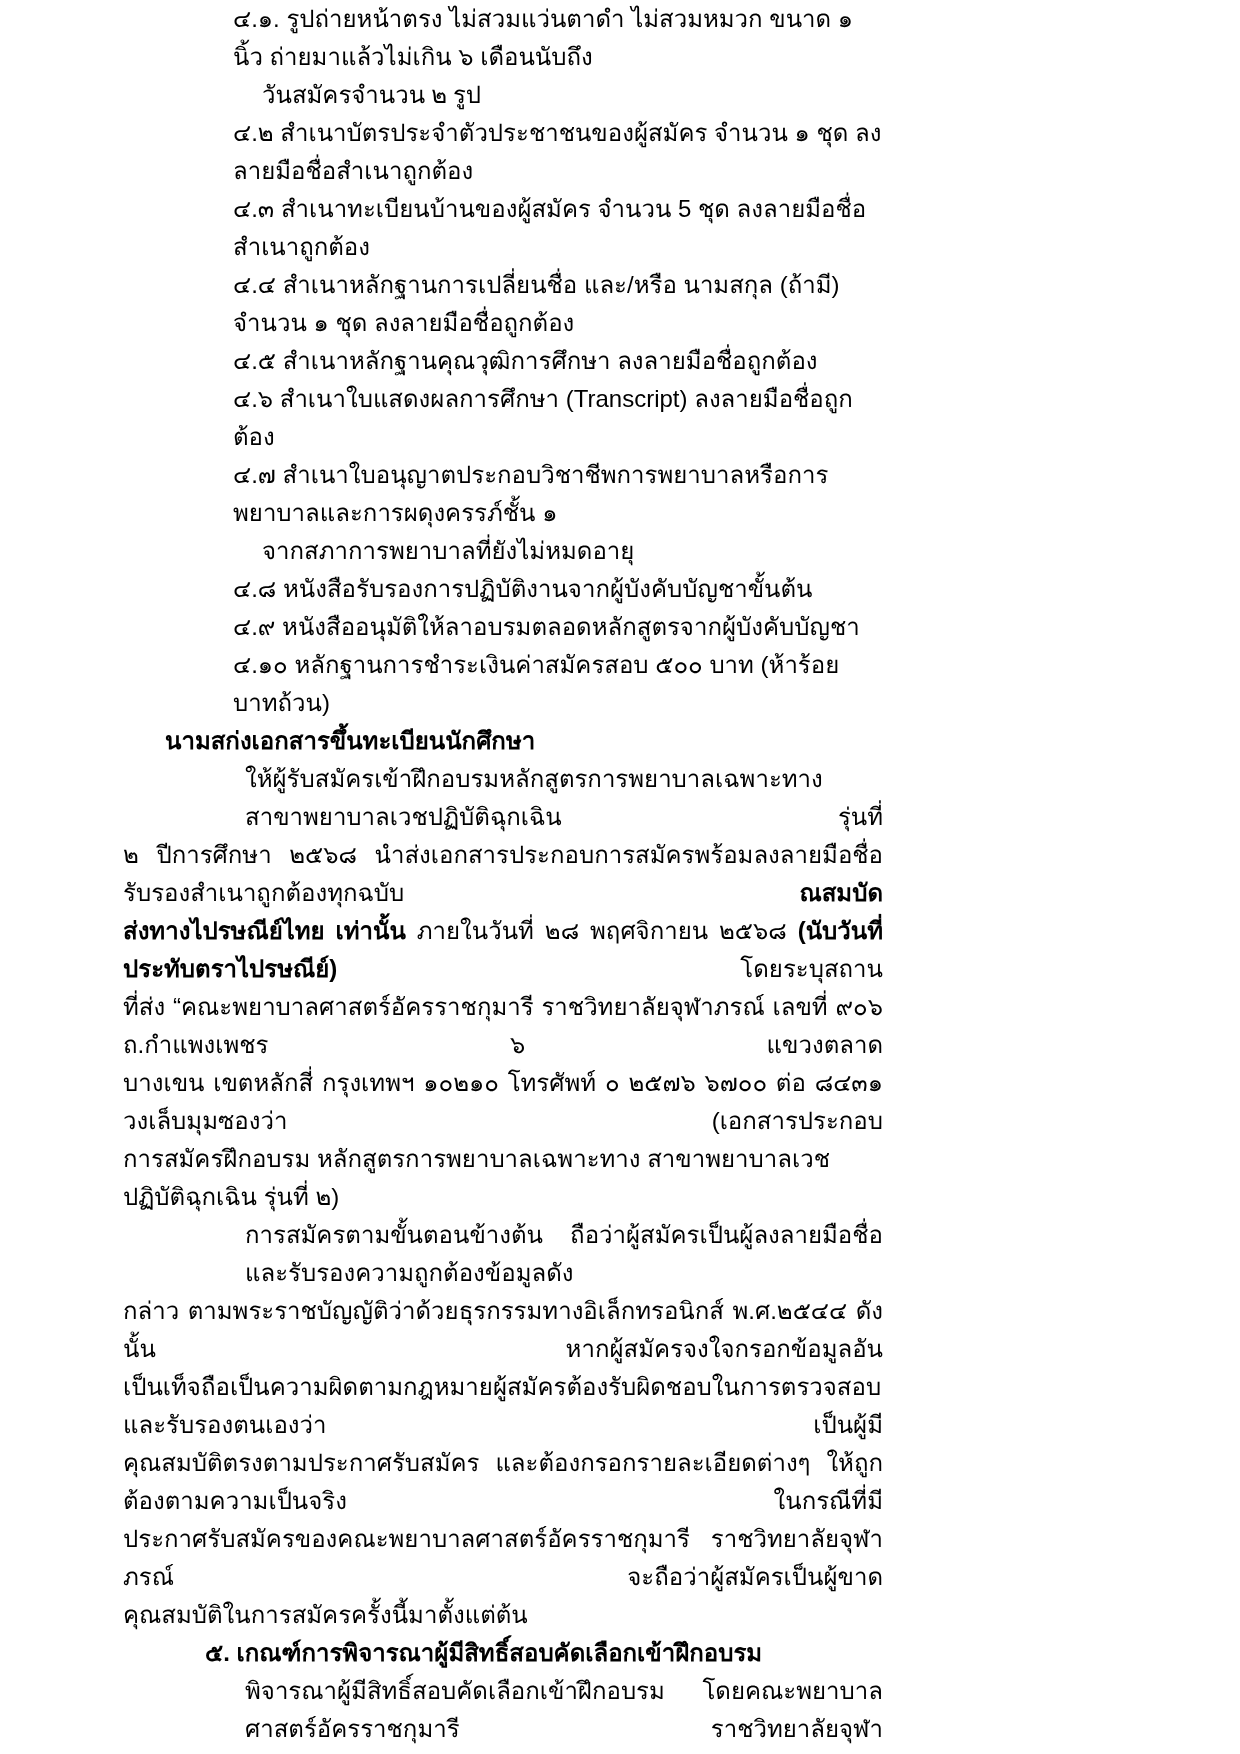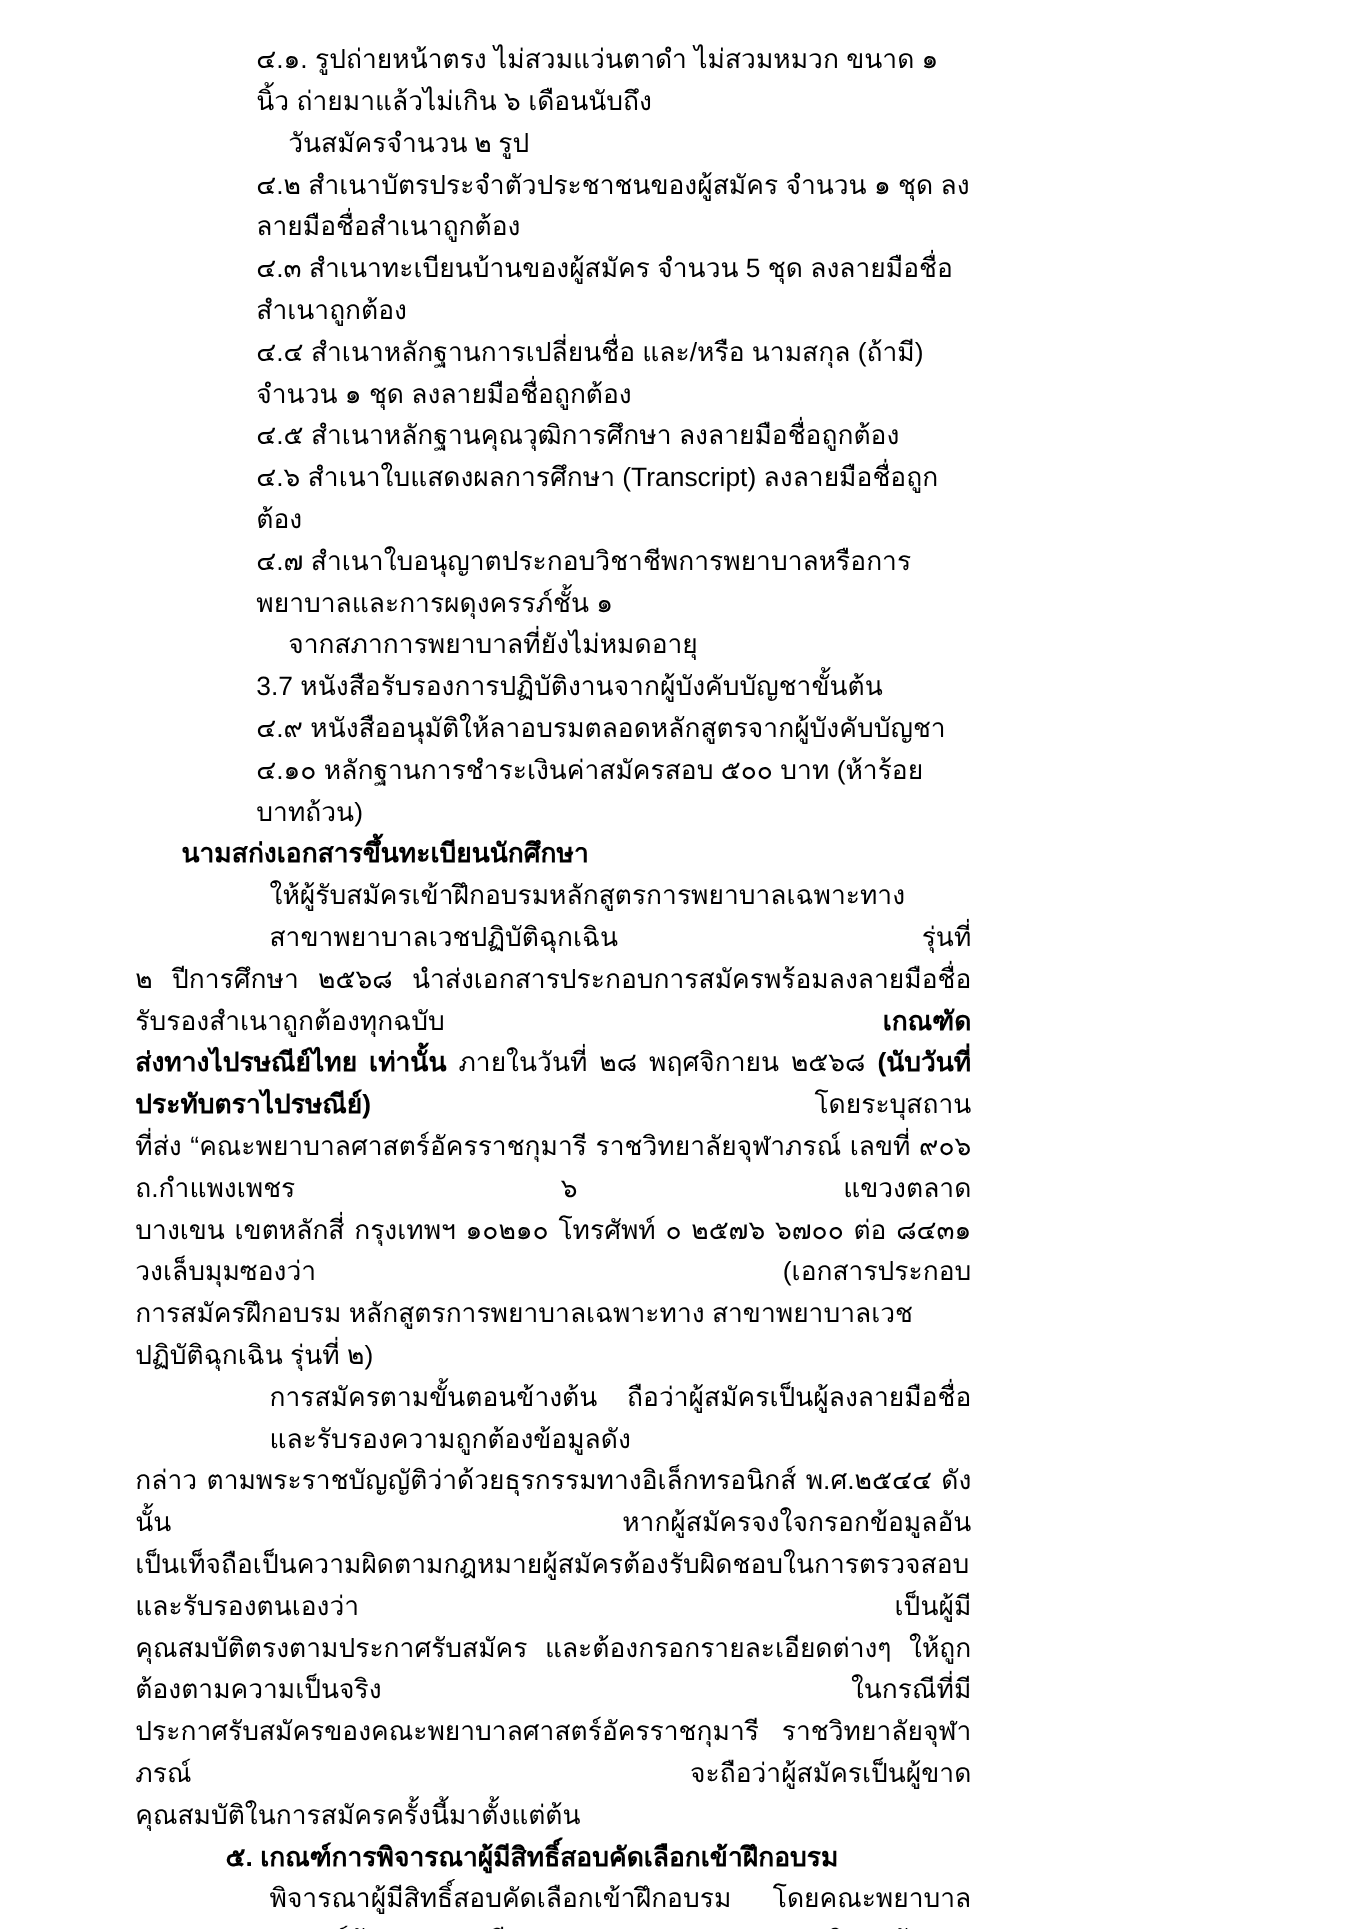--- a/index.html
+++ b/index.html
@@ -9,21 +9,20 @@
   }
   .page {
     position: relative;
     width: 1006px;
     height: 1754px;
     background: #ffffff;
     font-family: "Liberation Sans", sans-serif;
     color: #000000;
     overflow: hidden;
     box-sizing: border-box;
-    padding-top: 36px;
   }
   .line {
     font-size: 24px;
     line-height: 38px;
     color: #000000;
     padding-left: 123px;   
     margin-right: 123px;   
   }
   
   .ind-body   { padding-left: 123px; }
@@ -45,26 +44,26 @@
   <div id="doc">
       <div class="line ind-li"><span>๔.๑. รูปถ่ายหน้าตรง ไม่สวมแว่นตาดำ ไม่สวมหมวก ขนาด ๑ นิ้ว ถ่ายมาแล้วไม่เกิน ๖ เดือนนับถึง</span></div>
       <div class="line ind-cont"><span>วันสมัครจำนวน ๒ รูป</span></div>
       <div class="line ind-li"><span>๔.๒ สำเนาบัตรประจำตัวประชาชนของผู้สมัคร จำนวน ๑ ชุด ลงลายมือชื่อสำเนาถูกต้อง</span></div>
       <div class="line ind-li"><span>๔.๓ สำเนาทะเบียนบ้านของผู้สมัคร จำนวน 5 ชุด ลงลายมือชื่อสำเนาถูกต้อง</span></div>
       <div class="line ind-li"><span>๔.๔ สำเนาหลักฐานการเปลี่ยนชื่อ และ/หรือ นามสกุล (ถ้ามี) จำนวน ๑ ชุด ลงลายมือชื่อถูกต้อง</span></div>
       <div class="line ind-li"><span>๔.๕ สำเนาหลักฐานคุณวุฒิการศึกษา ลงลายมือชื่อถูกต้อง</span></div>
       <div class="line ind-li"><span>๔.๖ สำเนาใบแสดงผลการศึกษา (Transcript)  ลงลายมือชื่อถูกต้อง</span></div>
       <div class="line ind-li"><span>๔.๗ สำเนาใบอนุญาตประกอบวิชาชีพการพยาบาลหรือการพยาบาลและการผดุงครรภ์ชั้น ๑</span></div>
       <div class="line ind-cont"><span>จากสภาการพยาบาลที่ยังไม่หมดอายุ</span></div>
-      <div class="line ind-li"><span>3.7 หนังสือรับรองการปฏิบัติงานจากผู้บังคับบัญชาขั้นต้น</span></div>
+      <div class="line ind-li"><span>๔.๘ หนังสือรับรองการปฏิบัติงานจากผู้บังคับบัญชาขั้นต้น</span></div>
       <div class="line ind-li"><span>๔.๙ หนังสืออนุมัติให้ลาอบรมตลอดหลักสูตรจากผู้บังคับบัญชา</span></div>
       <div class="line ind-li"><span>๔.๑๐ หลักฐานการชำระเงินค่าสมัครสอบ ๕๐๐ บาท (ห้าร้อยบาทถ้วน)</span></div>
       <div class="line ind-h1"><span class="b">นามสก่งเอกสารขึ้นทะเบียนนักศึกษา</span></div>
       <div class="line ind-pfirst just"><span>ให้ผู้รับสมัครเข้าฝึกอบรมหลักสูตรการพยาบาลเฉพาะทาง สาขาพยาบาลเวชปฏิบัติฉุกเฉิน รุ่นที่</span></div>
-      <div class="line ind-body just"><span>๒ ปีการศึกษา ๒๕๖๘ นำส่งเอกสารประกอบการสมัครพร้อมลงลายมือชื่อรับรองสำเนาถูกต้องทุกฉบับ </span><span class="b">เกณฑัด</span></div>
+      <div class="line ind-body just"><span>๒ ปีการศึกษา ๒๕๖๘ นำส่งเอกสารประกอบการสมัครพร้อมลงลายมือชื่อรับรองสำเนาถูกต้องทุกฉบับ </span><span class="b">ณสมบัด</span></div>
       <div class="line ind-body just"><span class="b">ส่งทางไปรษณีย์ไทย เท่านั้น</span><span> ภายในวันที่ ๒๘ พฤศจิกายน ๒๕๖๘ </span><span class="b">(นับวันที่ประทับตราไปรษณีย์)</span><span> โดยระบุสถาน</span></div>
       <div class="line ind-body just"><span>ที่ส่ง “คณะพยาบาลศาสตร์อัครราชกุมารี ราชวิทยาลัยจุฬาภรณ์ เลขที่ ๙๐๖ ถ.กำแพงเพชร ๖ แขวงตลาด</span></div>
       <div class="line ind-body just"><span>บางเขน เขตหลักสี่ กรุงเทพฯ ๑๐๒๑๐ โทรศัพท์ ๐ ๒๕๗๖ ๖๗๐๐ ต่อ ๘๔๓๑ วงเล็บมุมซองว่า (เอกสารประกอบ</span></div>
       <div class="line ind-body"><span>การสมัครฝึกอบรม หลักสูตรการพยาบาลเฉพาะทาง สาขาพยาบาลเวชปฏิบัติฉุกเฉิน รุ่นที่ ๒)</span></div>
       <div class="line ind-pfirst just"><span>การสมัครตามขั้นตอนข้างต้น ถือว่าผู้สมัครเป็นผู้ลงลายมือชื่อและรับรองความถูกต้องข้อมูลดัง</span></div>
       <div class="line ind-body just"><span>กล่าว ตามพระราชบัญญัติว่าด้วยธุรกรรมทางอิเล็กทรอนิกส์ พ.ศ.๒๕๔๔ ดังนั้น หากผู้สมัครจงใจกรอกข้อมูลอัน</span></div>
       <div class="line ind-body just"><span>เป็นเท็จถือเป็นความผิดตามกฎหมายผู้สมัครต้องรับผิดชอบในการตรวจสอบและรับรองตนเองว่า เป็นผู้มี</span></div>
       <div class="line ind-body just"><span>คุณสมบัติตรงตามประกาศรับสมัคร และต้องกรอกรายละเอียดต่างๆ ให้ถูกต้องตามความเป็นจริง ในกรณีที่มี</span></div>
       <div class="line ind-body just"><span>ประกาศรับสมัครของคณะพยาบาลศาสตร์อัครราชกุมารี ราชวิทยาลัยจุฬาภรณ์ จะถือว่าผู้สมัครเป็นผู้ขาด</span></div>
       <div class="line ind-body"><span>คุณสมบัติในการสมัครครั้งนี้มาตั้งแต่ต้น</span></div>

